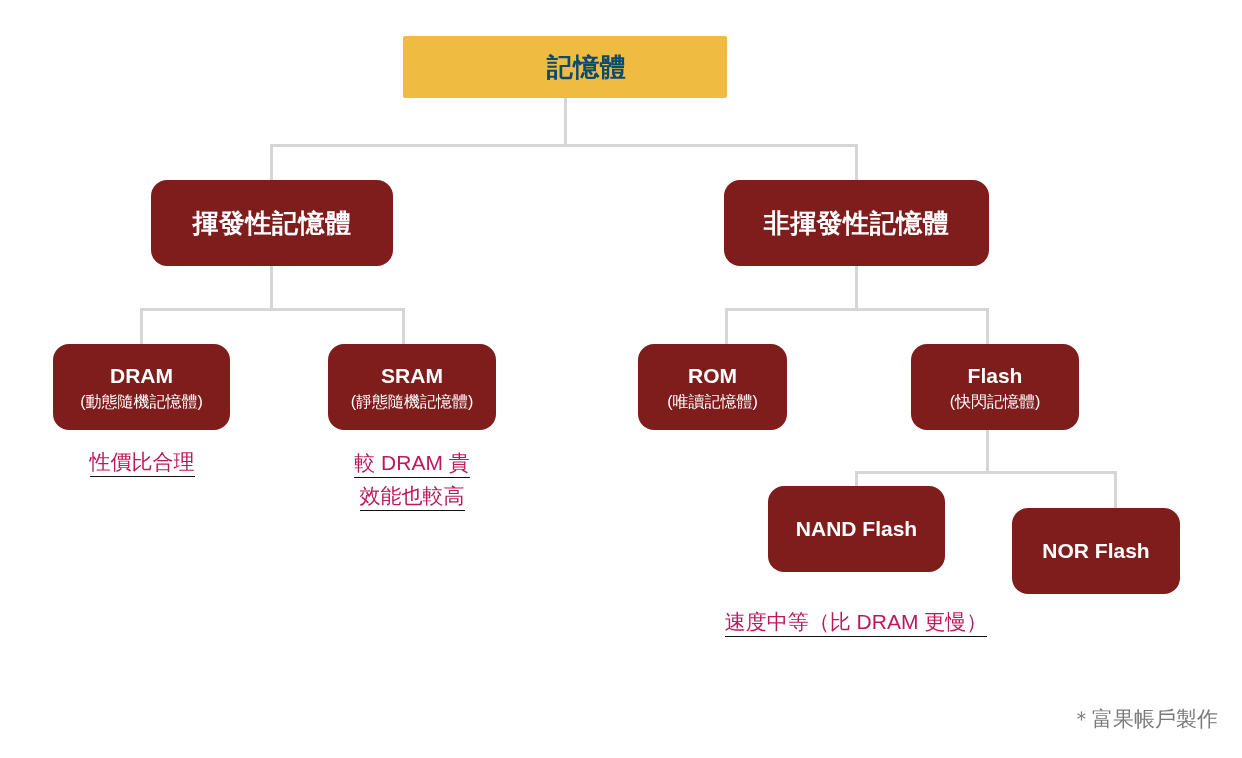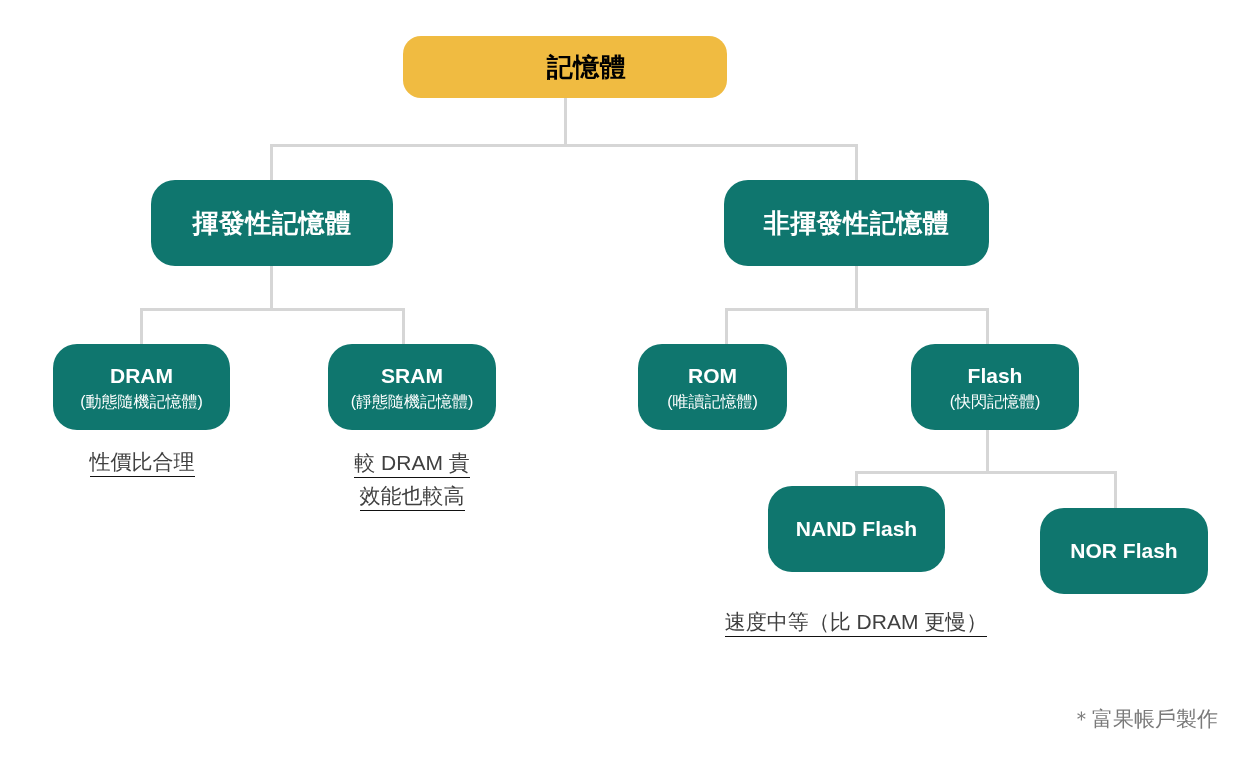--- a/index.html
+++ b/index.html
@@ -1,26 +1,26 @@
 <!DOCTYPE html>
 <html><head>
 <meta charset="utf-8">
 <style>
   html, body { margin: 0; padding: 0; background: #ffffff; }
   body { width: 1242px; height: 758px; position: relative; overflow: hidden;
          font-family: "Liberation Sans", "DejaVu Sans", sans-serif; }
   .line { position: absolute; background: #d6d6d6; }
   .node { position: absolute; box-sizing: border-box; display: flex; flex-direction: column;
-          align-items: center; justify-content: center; background: #0f766e; color: #fff;
-          border-radius: 24px; text-align: center; }
-  .node.root { background: #f0bb41; color: #000000; border-radius: 18px; padding-left: 43px; }
+          align-items: center; justify-content: center; background: #7f1d1d; color: #fff;
+          border-radius: 16px; text-align: center; }
+  .node.root { background: #f0bb41; color: #0c4a6e; border-radius: 2px; padding-left: 43px; }
   .node .t { font-weight: bold; font-size: 21px; line-height: 1.1; }
   .node .t.cjk { font-size: 26px; letter-spacing: 0.5px; }
   .node .s { font-size: 16px; margin-top: 6px; line-height: 1; }
-  .note { position: absolute; text-align: center; color: #404040; font-size: 21px; line-height: 33px; }
+  .note { position: absolute; text-align: center; color: #be185d; font-size: 21px; line-height: 33px; }
   .note span { display: inline-block; border-bottom: 1.5px solid #111; line-height: 29px; }
   .credit { position: absolute; right: 24px; top: 705px; color: #7a7a7a; font-size: 21px; }
 </style>
 </head>
 <body>
 
 <div class="line" style="left:564px;top:97px;width:3px;height:49px;"></div>
 <div class="line" style="left:270px;top:144px;width:588px;height:3px;"></div>
 <div class="line" style="left:270px;top:144px;width:3px;height:37px;"></div>
 <div class="line" style="left:855px;top:144px;width:3px;height:37px;"></div>
@@ -69,21 +69,21 @@
 
 <div class="node" style="left:911px;top:344px;width:168px;height:86px;">
   <div class="t">Flash</div>
   <div class="s">(快閃記憶體)</div>
 </div>
 
 <div class="node" style="left:768px;top:486px;width:177px;height:86px;">
   <div class="t">NAND Flash</div>
 </div>
 
-<div class="node" style="left:1040px;top:508px;width:168px;height:86px;">
+<div class="node" style="left:1012px;top:508px;width:168px;height:86px;">
   <div class="t">NOR Flash</div>
 </div>
 
 <div class="note" style="left:42px;top:445px;width:200px;">
   <span>性價比合理</span>
 </div>
 
 <div class="note" style="left:312px;top:446px;width:200px;">
   <span>較 DRAM 貴</span><br>
   <span>效能也較高</span>

